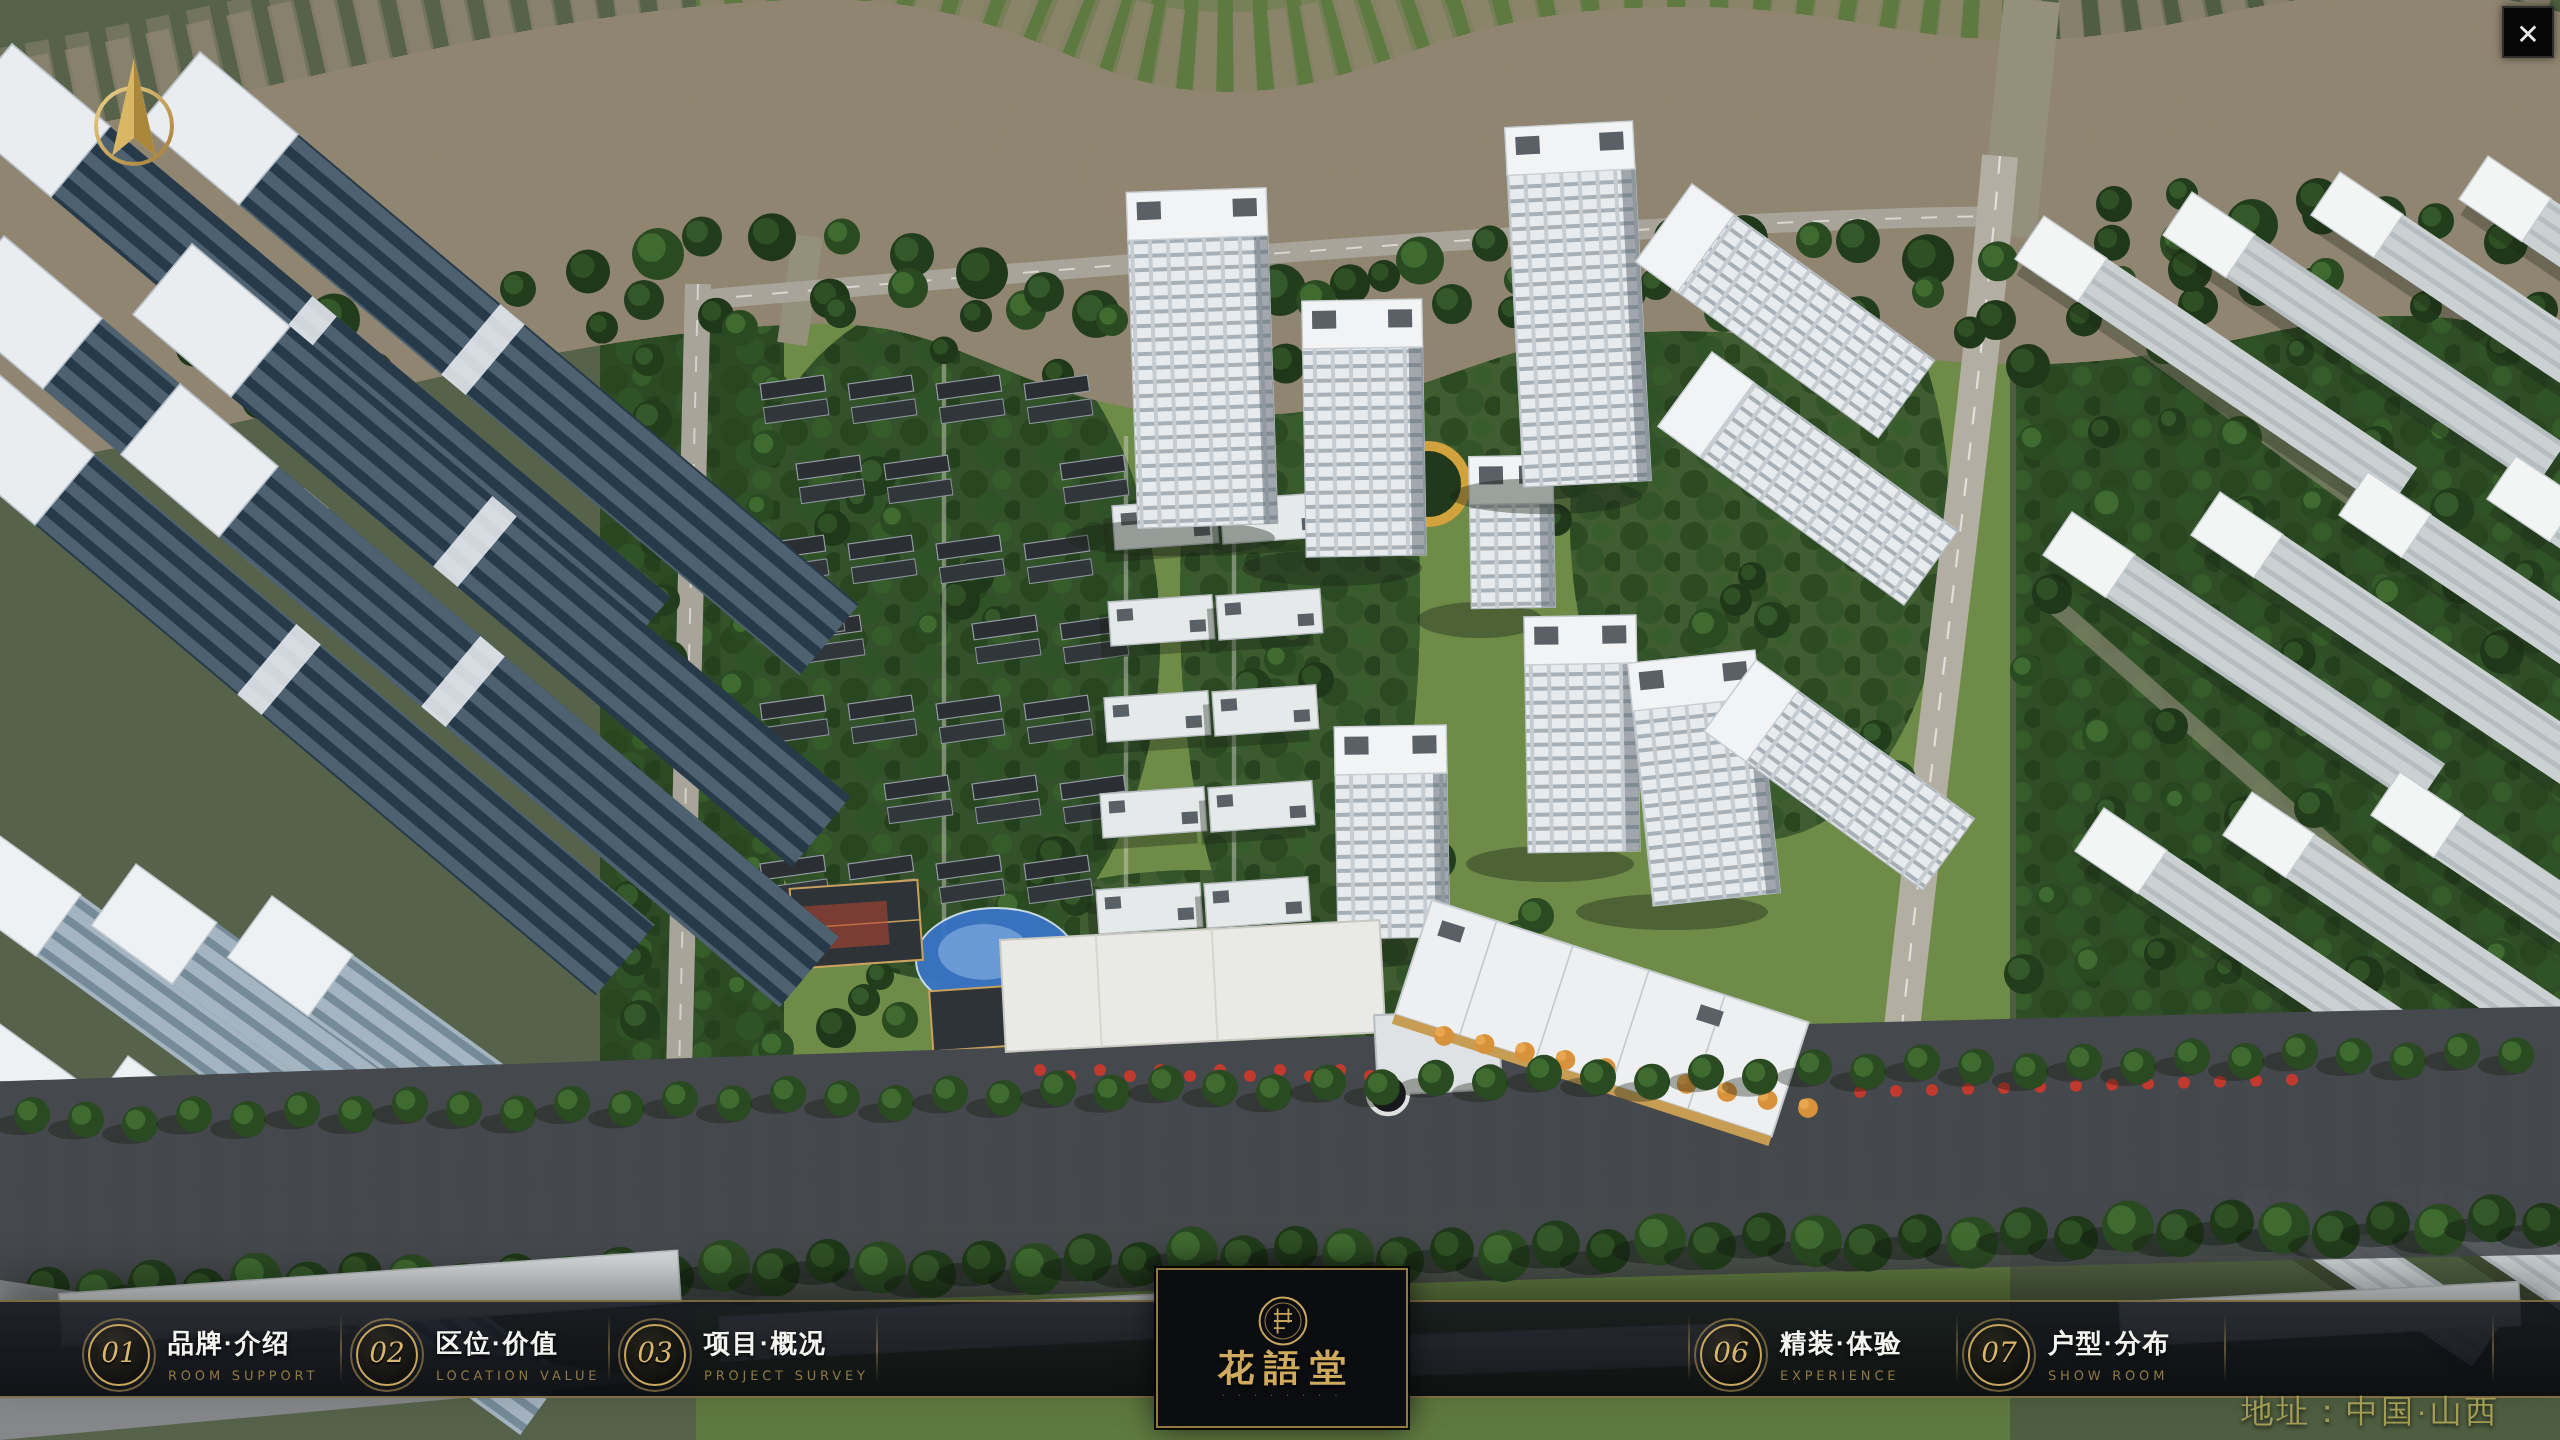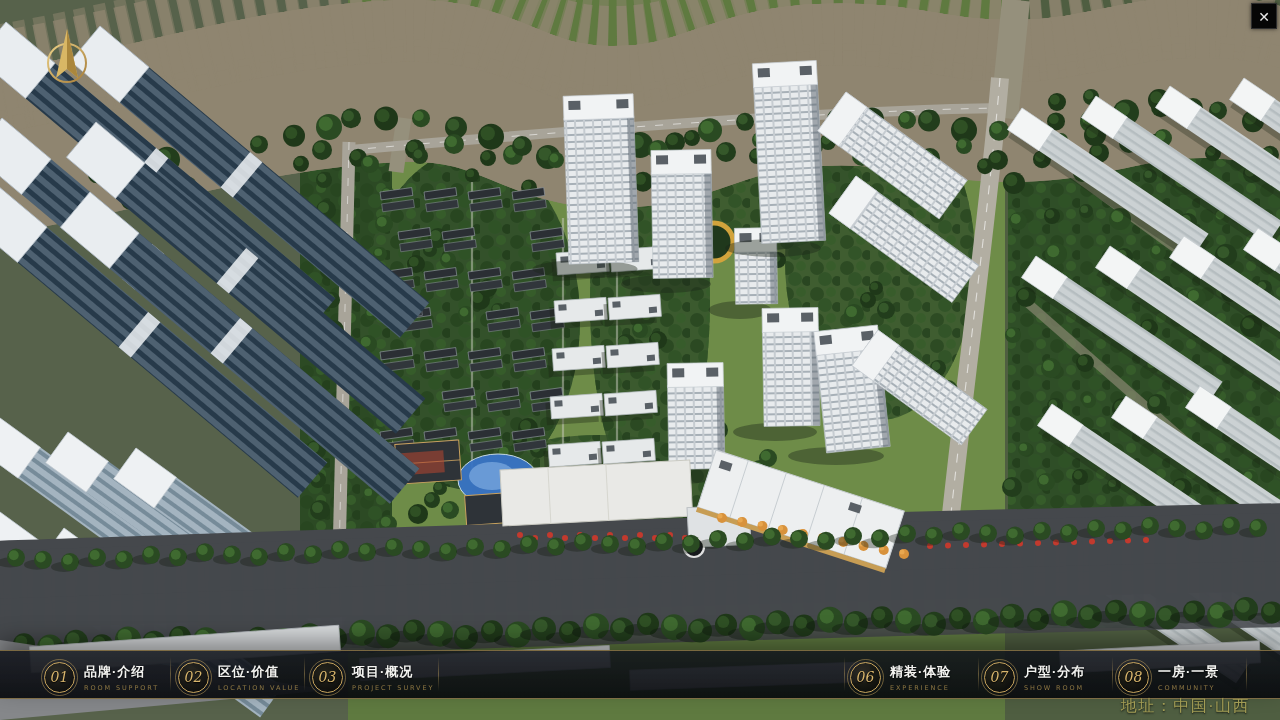--- a/index.html
+++ b/index.html
@@ -1403,32 +1403,34 @@
     <div class="nav-sub">EXPERIENCE</div>
         </div>
   </div>
   <div class="nav-item" style="left:984px">
     <div class="badge">07</div>
     <div class="nav-text">
           <div class="nav-label">户型·分布</div>
     <div class="nav-sub">SHOW ROOM</div>
         </div>
   </div>
-  <div class="nav-item" style="left:1118px">
-    <div class="badge">08</div>
-    <div class="nav-text">
-          <div class="nav-label">一房·一景</div>
-    <div class="nav-sub">COMMUNITY</div>
-        </div>
-  </div>
   <div class="divider" style="left:170px"></div>
   <div class="divider" style="left:304px"></div>
   <div class="divider" style="left:438px"></div>
   <div class="divider" style="left:844px"></div>
   <div class="divider" style="left:978px"></div>
   <div class="divider" style="left:1112px"></div>
   <div class="divider" style="left:1246px"></div>
 </div>
 
+<div class="logo-panel">
+  <svg class="logo-emblem" viewBox="0 0 30 30">
+    <circle cx="15" cy="15" r="13" fill="none" stroke="#c8a55e" stroke-width="1.1"></circle>
+    <circle cx="15" cy="15" r="10" fill="none" stroke="#c8a55e" stroke-width=".6" opacity=".7"></circle>
+    <path d="M10,11 h10 M10,15 h10 M10,19 h6 M12,8 v14 M18,8 v8" stroke="#c8a55e" stroke-width="1" fill="none"></path>
+  </svg>
+  <div class="logo-title">花語堂</div>
+  <div class="logo-sub">· · · · · · · ·</div>
+</div>
 
 <div class="address">地址：中国·山西</div>
 
 </div>
 
 </body></html>

